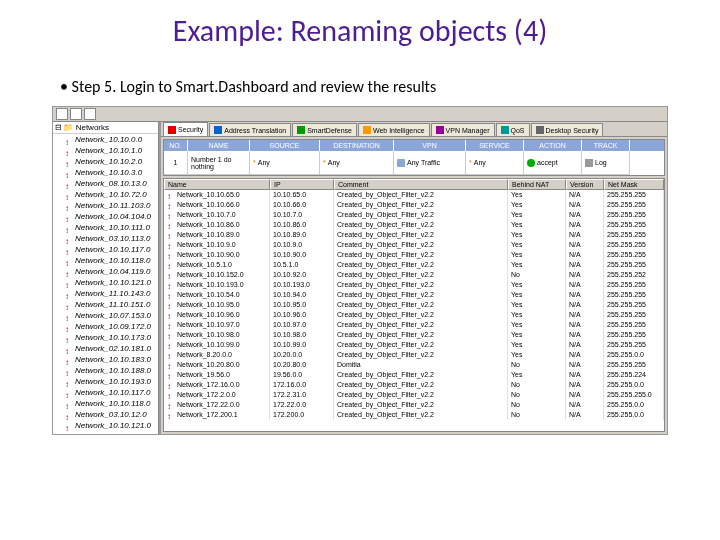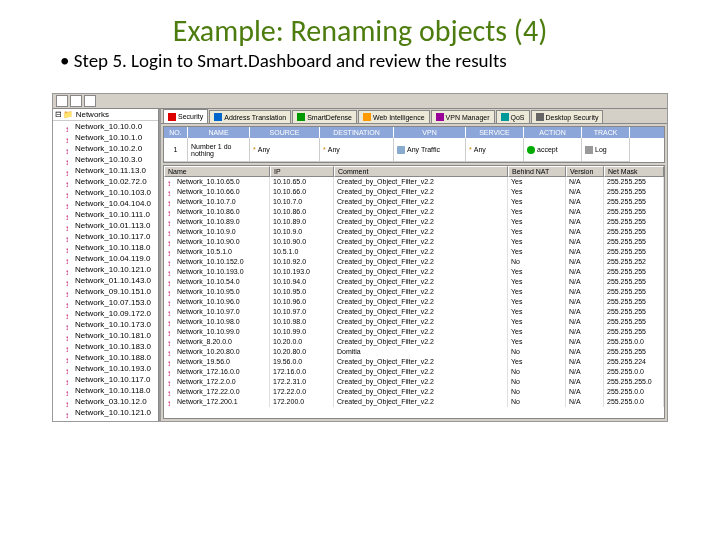--- a/index.html
+++ b/index.html
@@ -1,29 +1,29 @@
 <!DOCTYPE html>
 <html><head>
 <meta charset="utf-8">
 <style>
   * { margin: 0; padding: 0; box-sizing: border-box; }
   body { font-family: Arial, sans-serif; background: #fff; width: 720px; height: 540px; overflow: hidden; }
   .slide { padding: 12px 40px; }
-  .title { font-size: 30px; font-weight: 400; color: #4d7c0f; text-align: center; font-family: Calibri, Arial, sans-serif; }
-  .bullet { font-size: 19px; color: #000; margin-bottom: 21px; margin-left: 20px; font-family: Calibri, Arial, sans-serif; }
+  .title { font-size: 30px; font-weight: 400; color: #4c1d95; text-align: center; margin-bottom: 28px; font-family: Calibri, Arial, sans-serif; }
+  .bullet { font-size: 16px; color: #000; margin-bottom: 10px; margin-left: 20px; font-family: Calibri, Arial, sans-serif; }
   .bullet::before { content: "• "; }
   .app { border: 1px solid #999; background: #d4d0c8; font-size: 8px; font-family: Tahoma, Arial, sans-serif; margin-left: 12px; margin-right: 12px; }
   .toolbar { background: #d4d0c8; border-bottom: 1px solid #888; padding: 1px 3px; display: flex; gap: 2px; align-items: center; }
   .tb-icon { width: 12px; height: 12px; display: inline-block; background: #fff; border: 1px solid #888; }
   .splitter { width: 3px; background: #999; cursor: col-resize; }
   .main-area { display: flex; height: 312px; }
   .tree-panel { width: 148px; background: #fff; overflow: hidden; border-right: 1px solid #888; }
   .tree-header { background: #fff; padding: 1px 2px; border-bottom: 1px solid #ccc; display: flex; align-items: center; gap: 2px; }
   .tree-title { color: #000; text-align: right; }
-  .tree-body { overflow-y: auto; height: 298px; }
+  .tree-body { overflow-y: auto; height: 298px; font-style: italic; }
   .tree-row { display: flex; align-items: center; gap: 2px; padding: 0 2px 0 12px; line-height: 11px; white-space: nowrap; cursor: pointer; }
   .net-icon { width: 8px; height: 6px; display: inline-block; }
   .net-icon::before { content: "↕"; color: #c00060; font-size: 8px; }
   .right-panel { flex: 1; display: flex; flex-direction: column; background: #d4d0c8; }
   .tabs { display: flex; background: #d4d0c8; border-bottom: 1px solid #888; padding-left: 2px; gap: 1px; height: 15px; align-items: flex-end; }
   .tab { background: #ece9d8; border: 1px solid #888; border-bottom: none; padding: 1px 4px; font-size: 7px; display: flex; align-items: center; gap: 2px; cursor: pointer; height: 13px; }
   .tab.active { background: #fff; height: 14px; }
   .tab-icon { width: 8px; height: 8px; display: inline-block; }
   .ti-sec { background: #d00; }
   .ti-addr { background: #06c; }
@@ -93,81 +93,81 @@
             <div class="tree-row">
               <span class="net-icon"></span>
               <span>Network_10.10.2.0</span>
             </div>
             <div class="tree-row">
               <span class="net-icon"></span>
               <span>Network_10.10.3.0</span>
             </div>
             <div class="tree-row">
               <span class="net-icon"></span>
-              <span>Network_10.11.13.0</span>
-            </div>
-            <div class="tree-row">
-              <span class="net-icon"></span>
-              <span>Network_10.02.72.0</span>
-            </div>
-            <div class="tree-row">
-              <span class="net-icon"></span>
-              <span>Network_10.10.103.0</span>
+              <span>Network_08.10.13.0</span>
+            </div>
+            <div class="tree-row">
+              <span class="net-icon"></span>
+              <span>Network_10.10.72.0</span>
+            </div>
+            <div class="tree-row">
+              <span class="net-icon"></span>
+              <span>Network_10.11.103.0</span>
             </div>
             <div class="tree-row">
               <span class="net-icon"></span>
               <span>Network_10.04.104.0</span>
             </div>
             <div class="tree-row">
               <span class="net-icon"></span>
               <span>Network_10.10.111.0</span>
             </div>
             <div class="tree-row">
               <span class="net-icon"></span>
-              <span>Network_10.01.113.0</span>
+              <span>Network_03.10.113.0</span>
             </div>
             <div class="tree-row">
               <span class="net-icon"></span>
               <span>Network_10.10.117.0</span>
             </div>
             <div class="tree-row">
               <span class="net-icon"></span>
               <span>Network_10.10.118.0</span>
             </div>
             <div class="tree-row">
               <span class="net-icon"></span>
               <span>Network_10.04.119.0</span>
             </div>
             <div class="tree-row">
               <span class="net-icon"></span>
               <span>Network_10.10.121.0</span>
             </div>
             <div class="tree-row">
               <span class="net-icon"></span>
-              <span>Network_01.10.143.0</span>
-            </div>
-            <div class="tree-row">
-              <span class="net-icon"></span>
-              <span>Network_09.10.151.0</span>
+              <span>Network_11.10.143.0</span>
+            </div>
+            <div class="tree-row">
+              <span class="net-icon"></span>
+              <span>Network_11.10.151.0</span>
             </div>
             <div class="tree-row">
               <span class="net-icon"></span>
               <span>Network_10.07.153.0</span>
             </div>
             <div class="tree-row">
               <span class="net-icon"></span>
               <span>Network_10.09.172.0</span>
             </div>
             <div class="tree-row">
               <span class="net-icon"></span>
               <span>Network_10.10.173.0</span>
             </div>
             <div class="tree-row">
               <span class="net-icon"></span>
-              <span>Network_10.10.181.0</span>
+              <span>Network_02.10.181.0</span>
             </div>
             <div class="tree-row">
               <span class="net-icon"></span>
               <span>Network_10.10.183.0</span>
             </div>
             <div class="tree-row">
               <span class="net-icon"></span>
               <span>Network_10.10.188.0</span>
             </div>
             <div class="tree-row">

